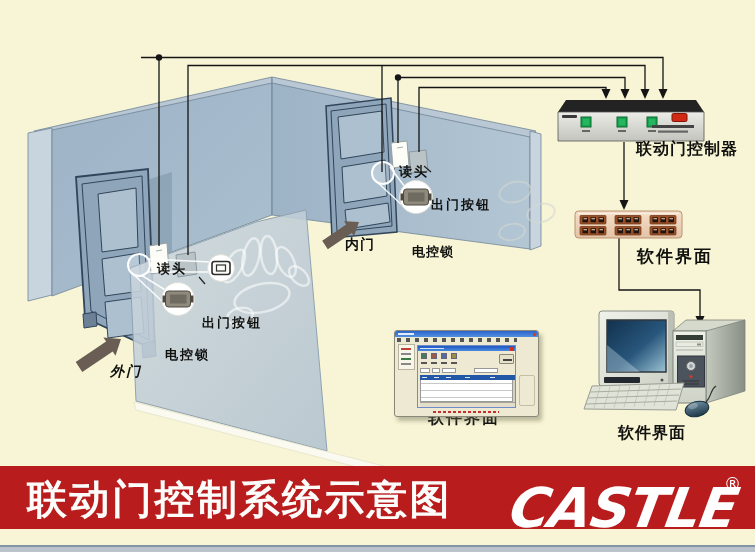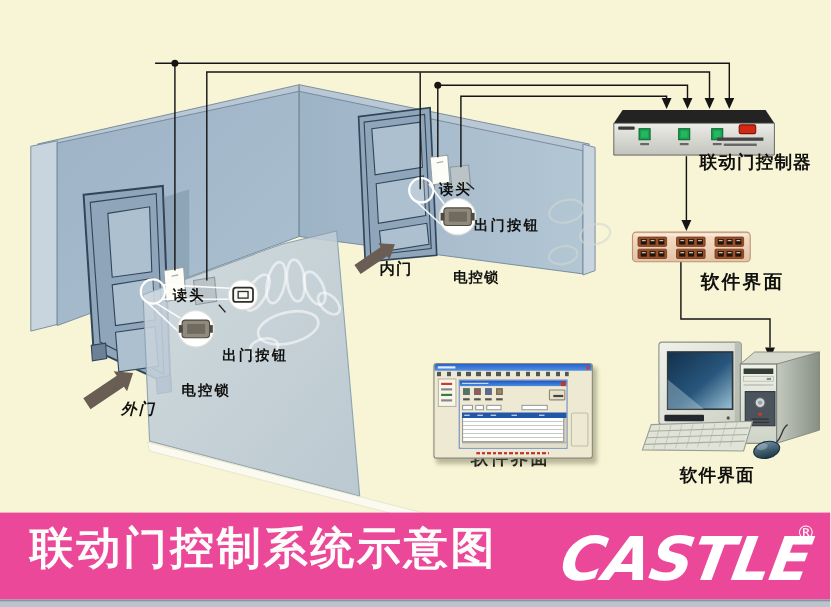--- a/index.html
+++ b/index.html
@@ -38,21 +38,21 @@
   .sw-head{left:2px;top:29px;width:95px;height:5px;background:#2257a8;}
   .sw-head i{position:absolute;top:1.5px;height:1.5px;width:5px;background:rgba(255,255,255,.85);}
   .sw-grid{left:2px;top:34px;width:95px;height:22px;border:1px solid #999;border-top:none;
       background:repeating-linear-gradient(#fff 0 3px,#c8c8c4 3px 3.6px);}
   .sw-vscroll{left:94px;top:34px;width:3px;height:22px;background:#d6d2ba;border-left:1px solid #999;}
   .sw-status{left:2px;top:56px;width:95px;height:5px;background:#e2deca;border-top:1px solid #a8a494;}
   .sw-group{left:124px;top:44px;width:16px;height:31px;border:1px solid #c2bfa4;border-radius:2px;}
   .sw-red{left:38px;top:80px;width:66px;height:2px;
       background:repeating-linear-gradient(90deg,#c23030 0 3px,transparent 3px 5px);}
   
-  #banner{position:absolute;left:0;top:466px;width:755px;height:79px;background:#ec4899;}
+  #banner{position:absolute;left:0;top:466px;width:755px;height:63px;background:#b91c1c;}
   #banner-line1{position:absolute;left:0;top:545px;width:755px;height:2px;background:#8294A6;}
   #banner-line2{position:absolute;left:0;top:547px;width:755px;height:5px;background:#BAC3CB;}
   #banner-title{position:absolute;left:27px;top:13px;font-size:40px;font-weight:bold;color:#FCFCFA;letter-spacing:2.5px;line-height:1;}
   #logo-svg{position:absolute;left:488px;top:0px;}
 </style>
 </head>
 <body>
 
 <div id="stage">
 

